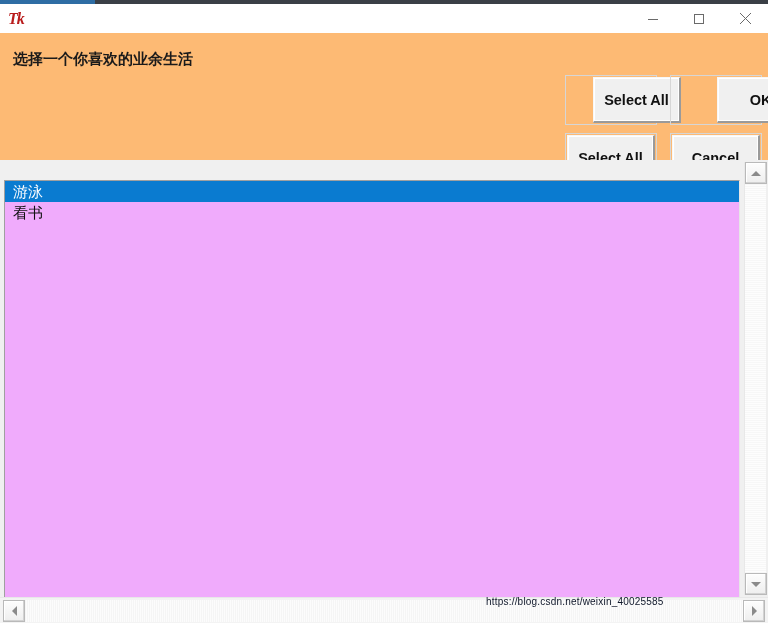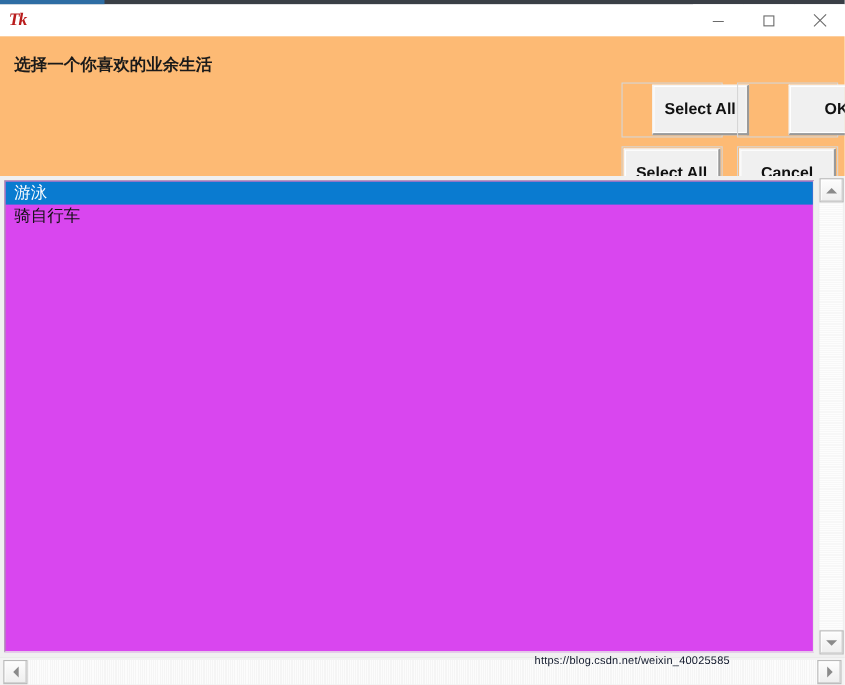--- a/index.html
+++ b/index.html
@@ -145,24 +145,24 @@
     position: absolute;
     top: 160px;
     left: 0;
     width: 768px;
     height: 437px;
     background: #f0f0f0;
   }
   .listbox {
     position: absolute;
     left: 4px;
-    top: 4px;
+    top: 20px;
     width: 736px;
     height: 429px;
-    background: #d946ef;
+    background: #f0abfc;
     box-sizing: border-box;
     border-top: 1px solid #a0a0a0;
     border-left: 1px solid #a0a0a0;
     border-right: 1px solid #e6e6e6;
     border-bottom: 1px solid #e6e6e6;
     overflow: hidden;
   }
   .lrow {
     height: 21px;
     line-height: 21px;
@@ -292,21 +292,21 @@
     <div class="btn-outer" style="left:565px; top:100px;"></div>
     <div class="btn" id="btn-clear-all">Select All</div>
 
     <div class="btn-outer" style="left:670px; top:100px;"></div>
     <div class="btn" id="btn-cancel">Cancel</div>
   </div>
 
   <div class="listwrap">
     <div class="listbox" id="listbox">
       <div class="lrow selected">游泳</div>
-      <div class="lrow">骑自行车</div>
+      <div class="lrow">看书</div>
     </div>
   </div>
 
   <div class="vsb">
     <div class="vsb-track"></div>
     <div class="sbtn top">
       <span class="arrow up"></span>
     </div>
     <div class="sbtn bot">
       <span class="arrow down"></span>

